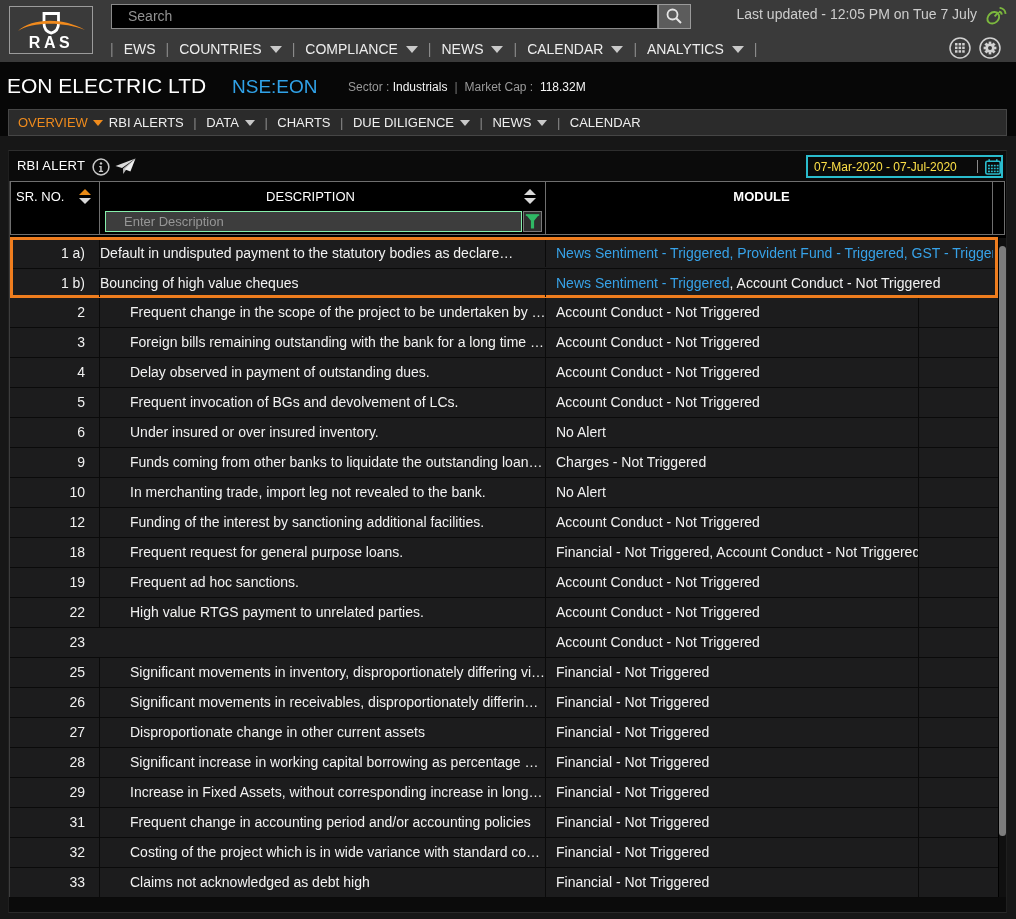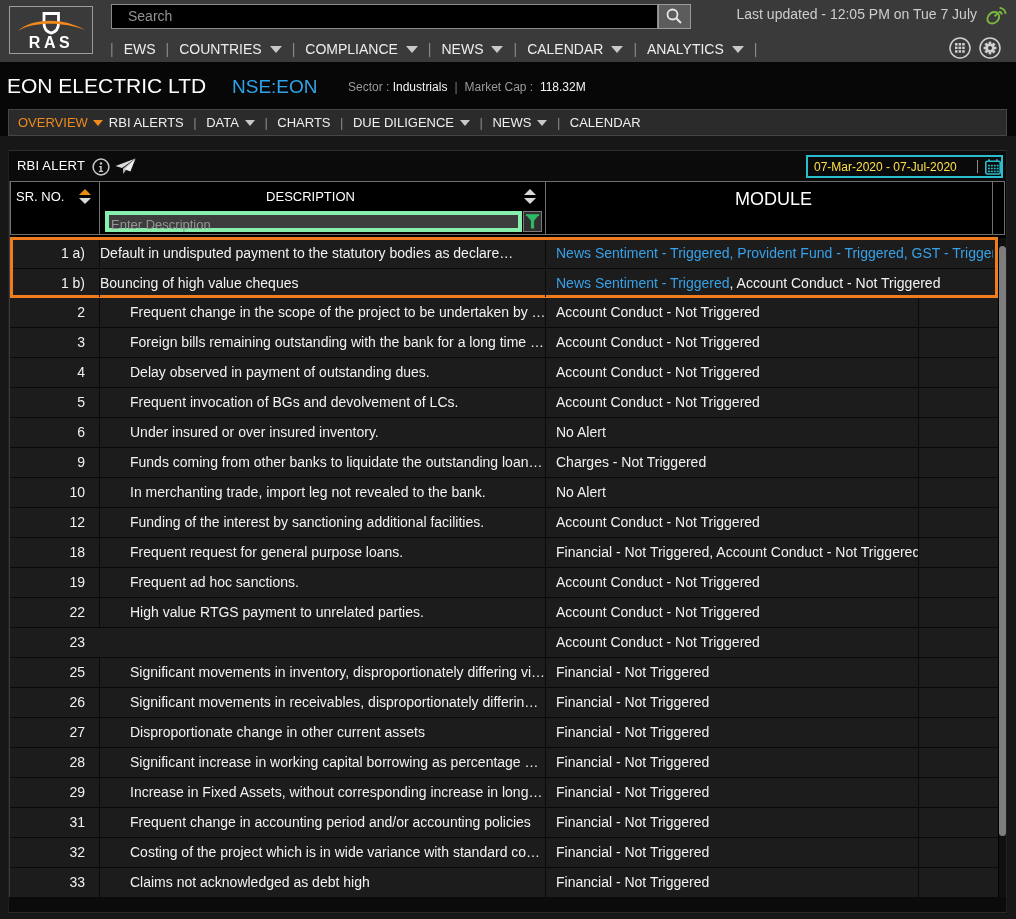--- a/index.html
+++ b/index.html
@@ -44,25 +44,25 @@
 #datebox{position:absolute;left:806px;top:155px;width:197px;height:23px;border:2px solid #2abccd;box-sizing:border-box;background:#0a0a0a;display:flex;align-items:center;}
 #datebox .txt{font-size:12px;color:#fde047;padding-left:6px;white-space:nowrap;}
 
 
 #tframe{position:absolute;left:9px;top:181px;width:997px;height:716px;border-left:1px solid #3d3d3d;box-sizing:border-box;background:#000;}
 #thead{position:absolute;left:10px;top:181px;width:995px;height:54px;background:#000;border:1px solid #6f6f6f;box-sizing:border-box;}
 #h-sr{position:absolute;left:16px;top:189px;font-size:13px;color:#fff;}
 #srarrows{position:absolute;left:79px;top:189px;}
 #h-desc{position:absolute;left:99px;top:189px;width:423px;text-align:center;font-size:13px;color:#fff;}
 #descarrows{position:absolute;left:524px;top:189px;}
-#h-mod{position:absolute;left:545px;top:189px;width:457px;text-align:center;font-size:18px;color:#fff;}
+#h-mod{position:absolute;left:533px;top:189px;width:457px;text-align:center;font-size:13px;color:#fff;font-weight:bold;}
 .sortarr .u{width:0;height:0;border-left:6px solid transparent;border-right:6px solid transparent;border-bottom:6px solid #e98a15;margin-bottom:3px;}
 .sortarr .d{width:0;height:0;border-left:6px solid transparent;border-right:6px solid transparent;border-top:6px solid #d9d9d9;}
 .sortarr .uw{border-bottom-color:#d9d9d9;}
-#filterinput{position:absolute;left:105px;top:211px;width:417px;height:21px;background:#3d3d3d;border:4px solid #86efac;box-sizing:border-box;color:#969696;font-size:13px;line-height:19px;padding-left:2px;}
+#filterinput{position:absolute;left:105px;top:211px;width:417px;height:21px;background:#3d3d3d;border:1px solid #86efac;box-sizing:border-box;color:#969696;font-size:13px;line-height:19px;padding-left:18px;}
 #filterbtn{position:absolute;left:523px;top:211px;width:19px;height:21px;background:#2f2f2f;border:1px solid #7a7a7a;box-sizing:border-box;}
 
 
 .row{position:absolute;left:10px;width:988px;height:30px;background:#1c1c1d;box-sizing:border-box;border-bottom:1px solid #0a0a0a;}
 .row .c-sr{position:absolute;left:0;top:0;width:75px;height:29px;line-height:29px;text-align:right;color:#f2f2f2;font-size:14px;}
 .row .c-desc{position:absolute;left:89px;top:0;width:446px;height:29px;line-height:29px;padding-left:30px;padding-right:1px;color:#f2f2f2;font-size:14px;white-space:nowrap;overflow:hidden;box-sizing:border-box;border-left:1px solid #0a0a0a;}
 .row .c-mod{position:absolute;left:535px;top:0;width:374px;height:29px;line-height:29px;padding-left:10px;color:#f2f2f2;font-size:14px;white-space:nowrap;overflow:hidden;box-sizing:border-box;border-left:1px solid #0a0a0a;border-right:1px solid #0a0a0a;}
 
 #hibox{position:absolute;left:10px;top:237px;width:988px;height:61px;border:3px solid #ef7d1e;box-sizing:border-box;background:#1c1c1d;}
 #hibox .hr{position:absolute;left:0;width:982px;height:27px;}

